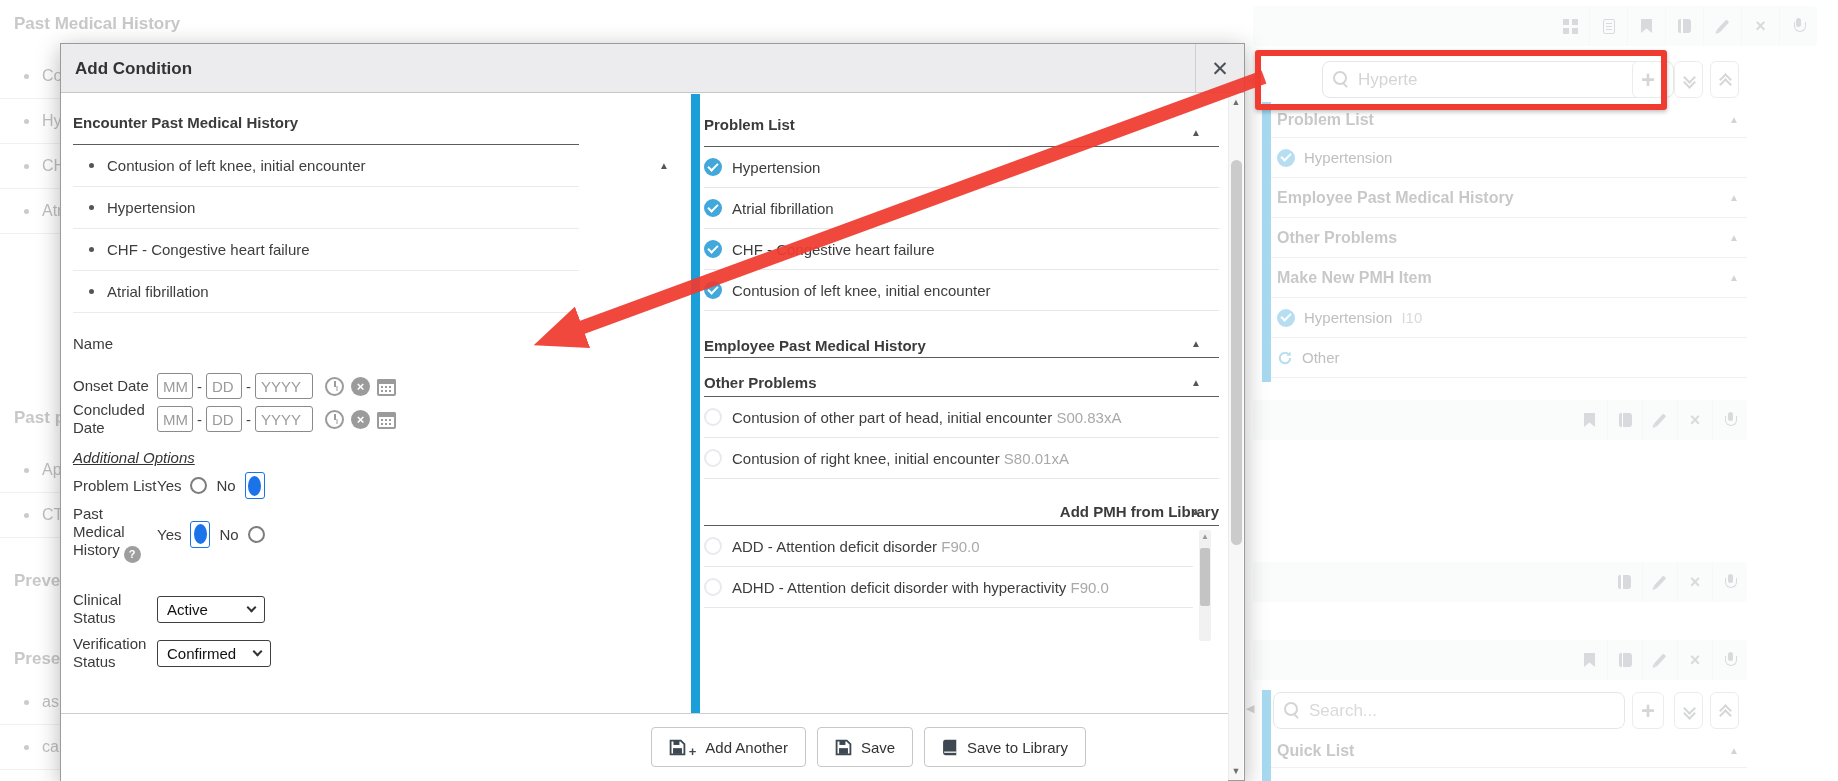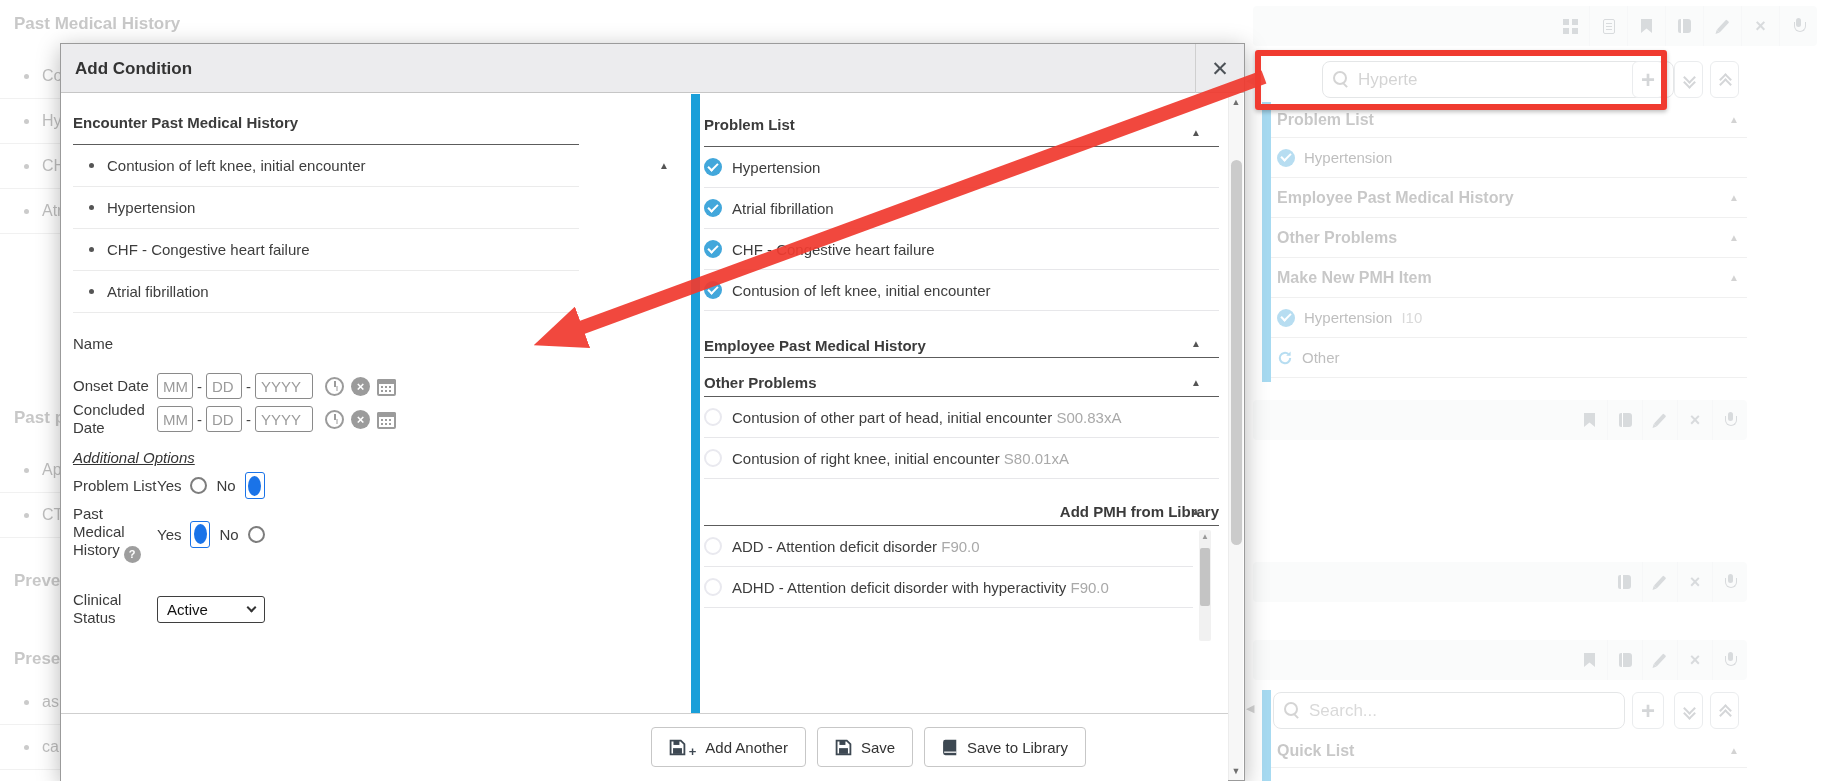--- a/index.html
+++ b/index.html
@@ -471,20 +471,27 @@
           </div>
 
           <div class="frow mt28">
             <div class="flabel">Clinical Status</div>
             <div class="sel w1">
               <span>Active</span>
               <span class="schev"></span>
             </div>
           </div>
 
+          <div class="frow mt8">
+            <div class="flabel">Verification Status</div>
+            <div class="sel w2">
+              <span>Confirmed</span>
+              <span class="schev"></span>
+            </div>
+          </div>
         </div>
       </div>
 
       <div class="vbar"></div>
 
       <div class="col-right">
         <div class="panel-h first"><span>Problem List</span><span class="caretR">▲</span></div>
         <div class="ri-row">
             <span class="icheck"></span>
             <div class="txt">Hypertension</div>

